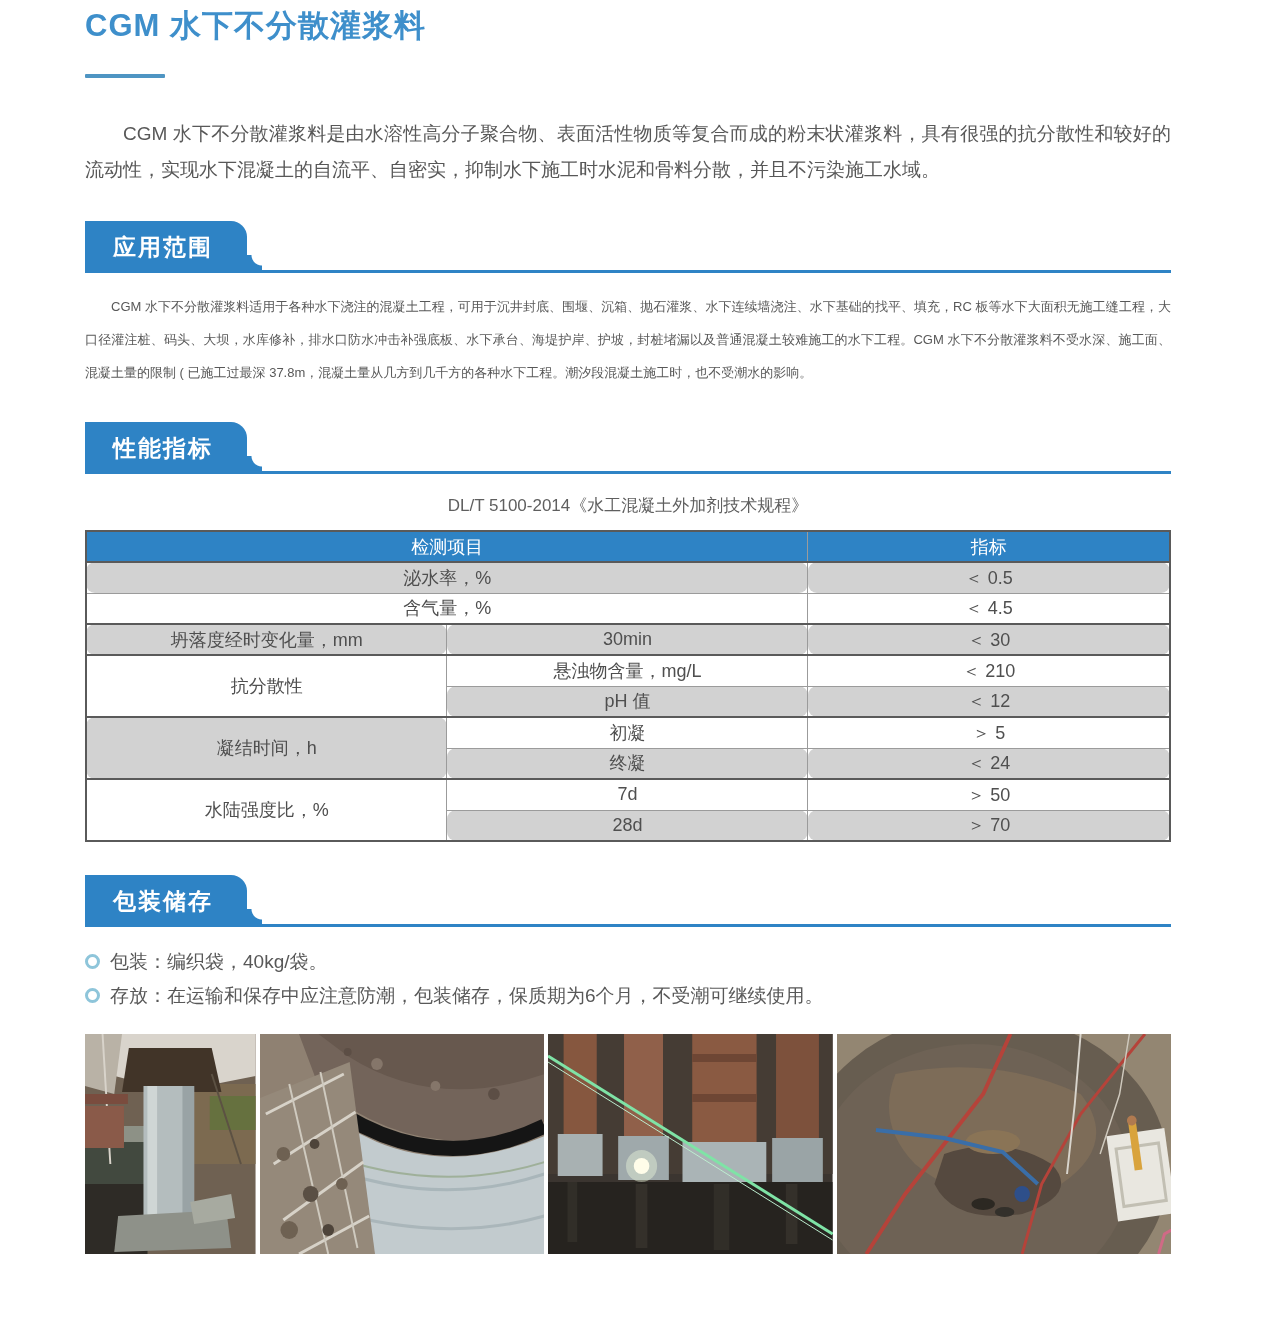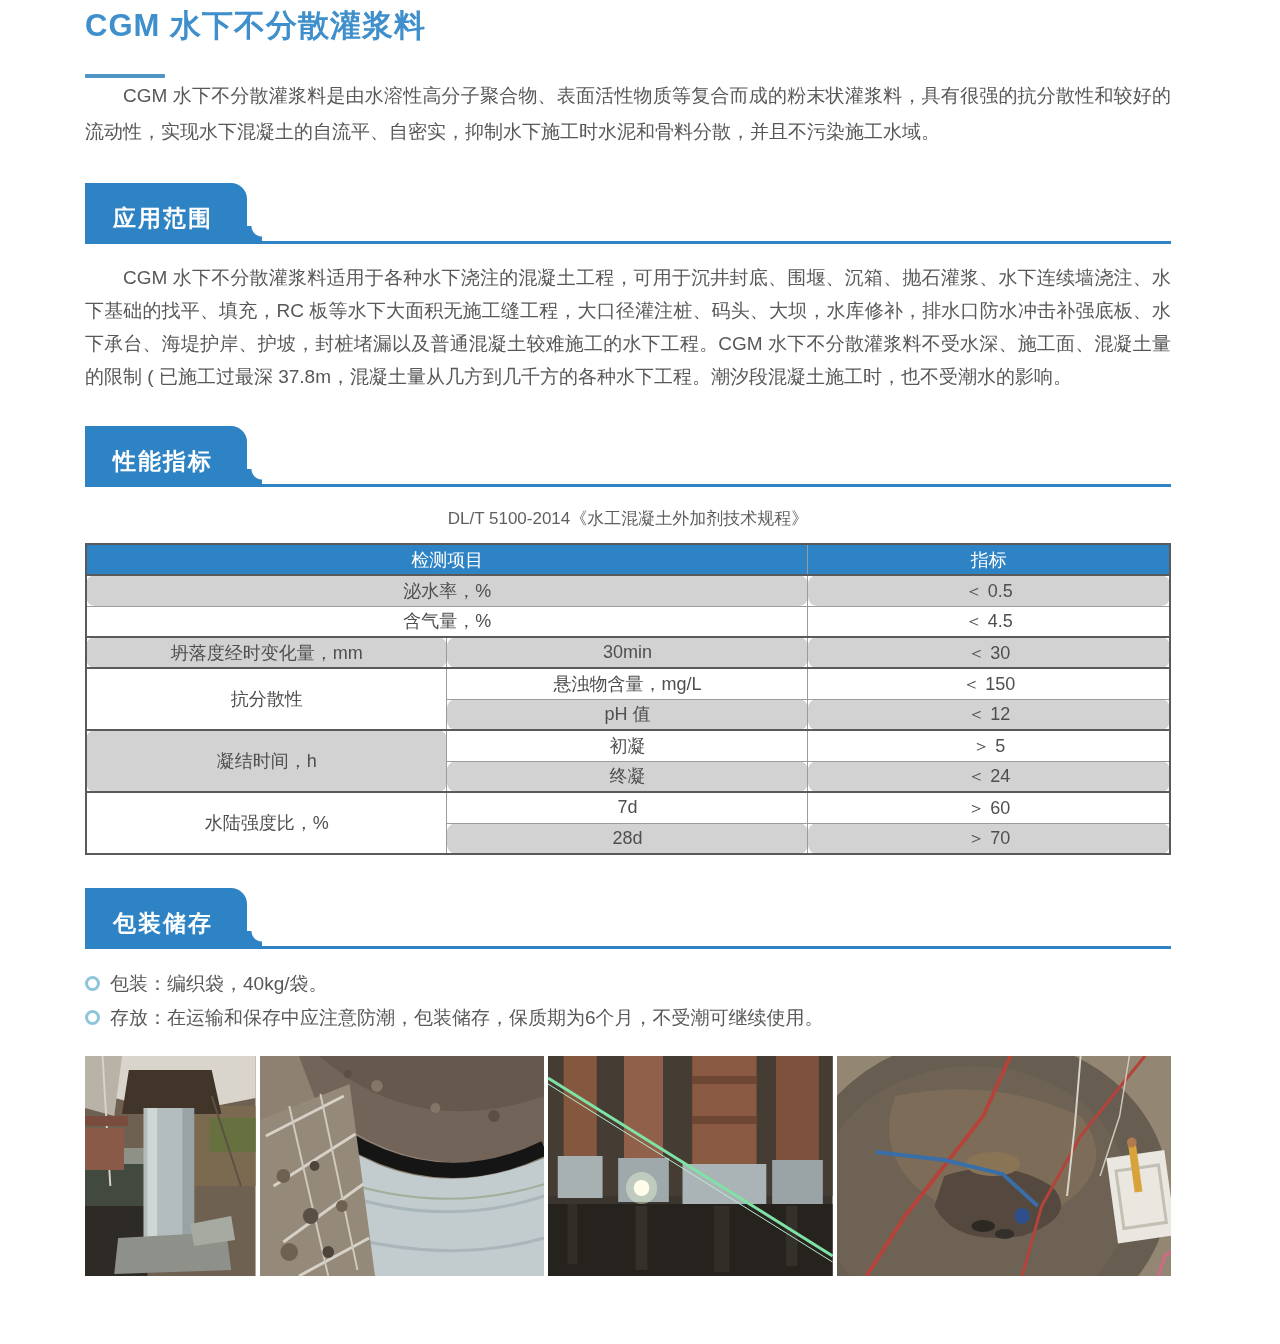--- a/index.html
+++ b/index.html
@@ -30,50 +30,51 @@
   .title-underline {
     width: 80px;
     height: 4px;
     background: #4e95c3;
     margin-top: 26px;
     border-radius: 1px;
   }
 
   
   .intro-para {
+    margin-top: 38px;
     font-size: 19px;
     line-height: 36px;
     color: #585858;
     text-indent: 2em;
     text-align: justify;
   }
   .body-para {
     margin-top: 17px;
-    font-size: 19px;
+    font-size: 13px;
     line-height: 33px;
     color: #585858;
     text-indent: 2em;
     text-align: justify;
   }
 
   
   .section-head {
     margin-top: 33px;
     border-bottom: 3px solid #2e83c5;
     position: relative;
   }
   .section-tab {
     display: inline-block;
     position: relative;
     background: #2e83c5;
     color: #ffffff;
     font-size: 23px;
     font-weight: bold;
     letter-spacing: 2px;
-    padding: 20px 34px 7px 28px;
+    padding: 11px 34px 7px 28px;
     border-top-right-radius: 16px;
     margin-bottom: 0;
     vertical-align: bottom;
   }
   .section-tab::after {
     content: "";
     position: absolute;
     right: -15px;
     bottom: 0;
     width: 15px;
@@ -191,39 +192,39 @@
         <td class="bg-w">＜ 4.5</td>
       </tr>
       <tr class="group">
         <td class="bg-g">坍落度经时变化量，mm</td>
         <td class="bg-g">30min</td>
         <td class="bg-g">＜ 30</td>
       </tr>
       <tr class="group">
         <td rowspan="2" class="bg-w">抗分散性</td>
         <td class="bg-w">悬浊物含量，mg/L</td>
-        <td class="bg-w">＜ 150</td>
+        <td class="bg-w">＜ 210</td>
       </tr>
       <tr>
         <td class="bg-g">pH 值</td>
         <td class="bg-g">＜ 12</td>
       </tr>
       <tr class="group">
         <td rowspan="2" class="bg-g">凝结时间，h</td>
         <td class="bg-w">初凝</td>
         <td class="bg-w">＞ 5</td>
       </tr>
       <tr>
         <td class="bg-g">终凝</td>
         <td class="bg-g">＜ 24</td>
       </tr>
       <tr class="group">
         <td rowspan="2" class="bg-w">水陆强度比，%</td>
         <td class="bg-w">7d</td>
-        <td class="bg-w">＞ 60</td>
+        <td class="bg-w">＞ 50</td>
       </tr>
       <tr>
         <td class="bg-g">28d</td>
         <td class="bg-g">＞ 70</td>
       </tr>
     </tbody>
   </table>
 
   <div class="section-head">
     <span class="section-tab">包装储存</span>

